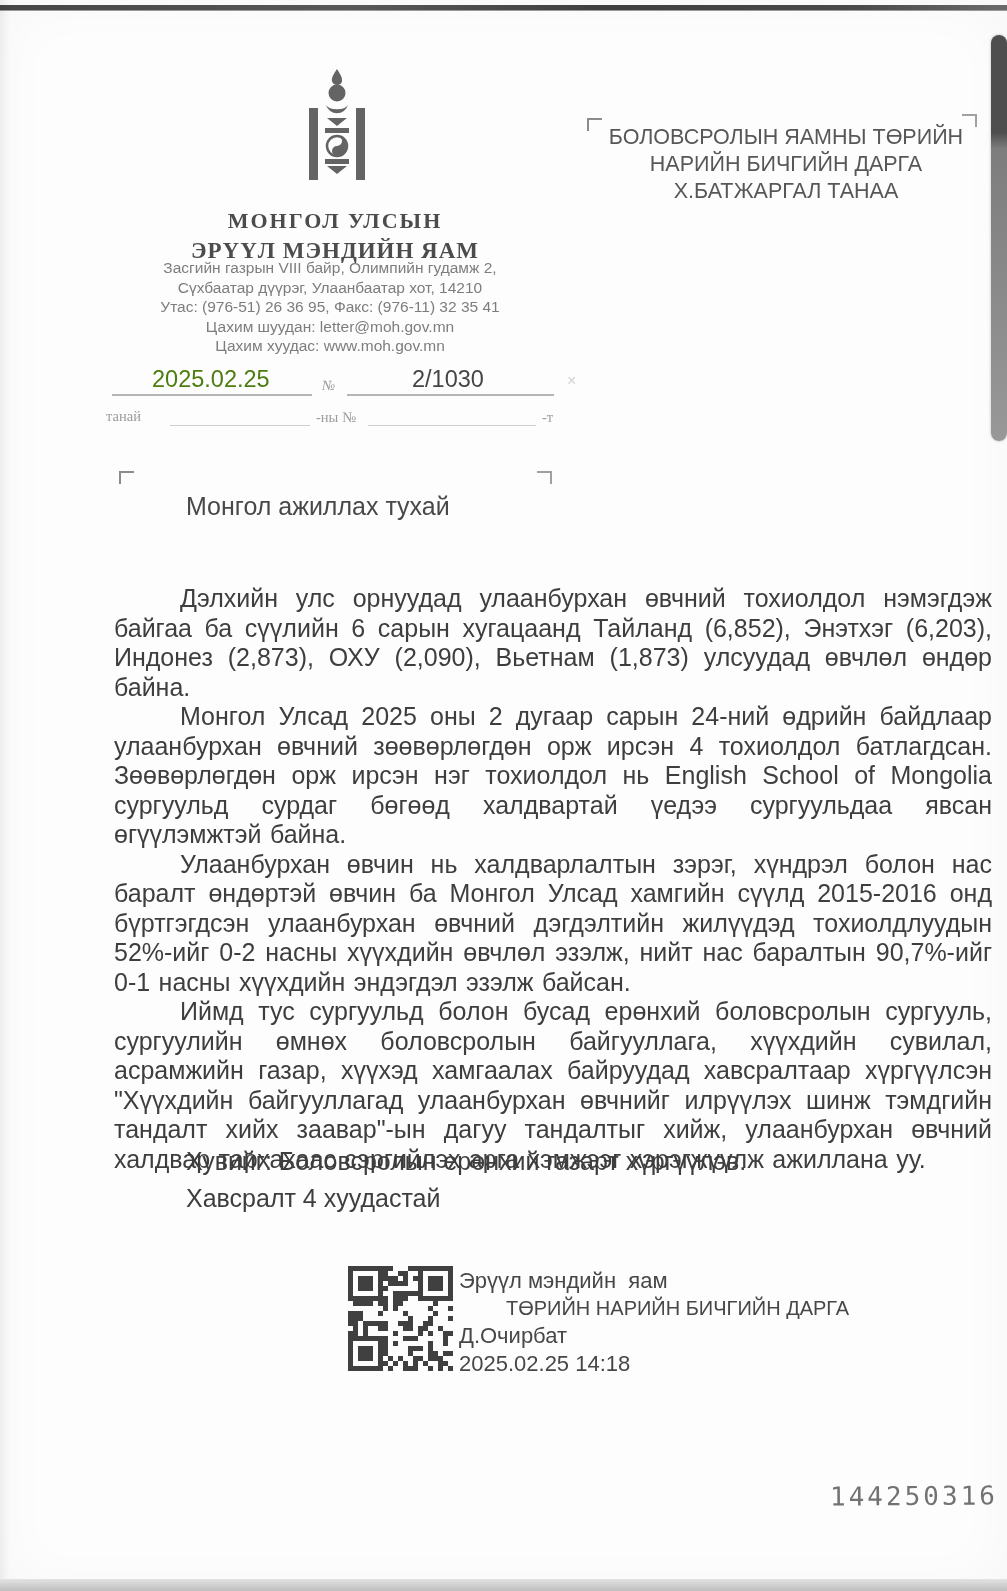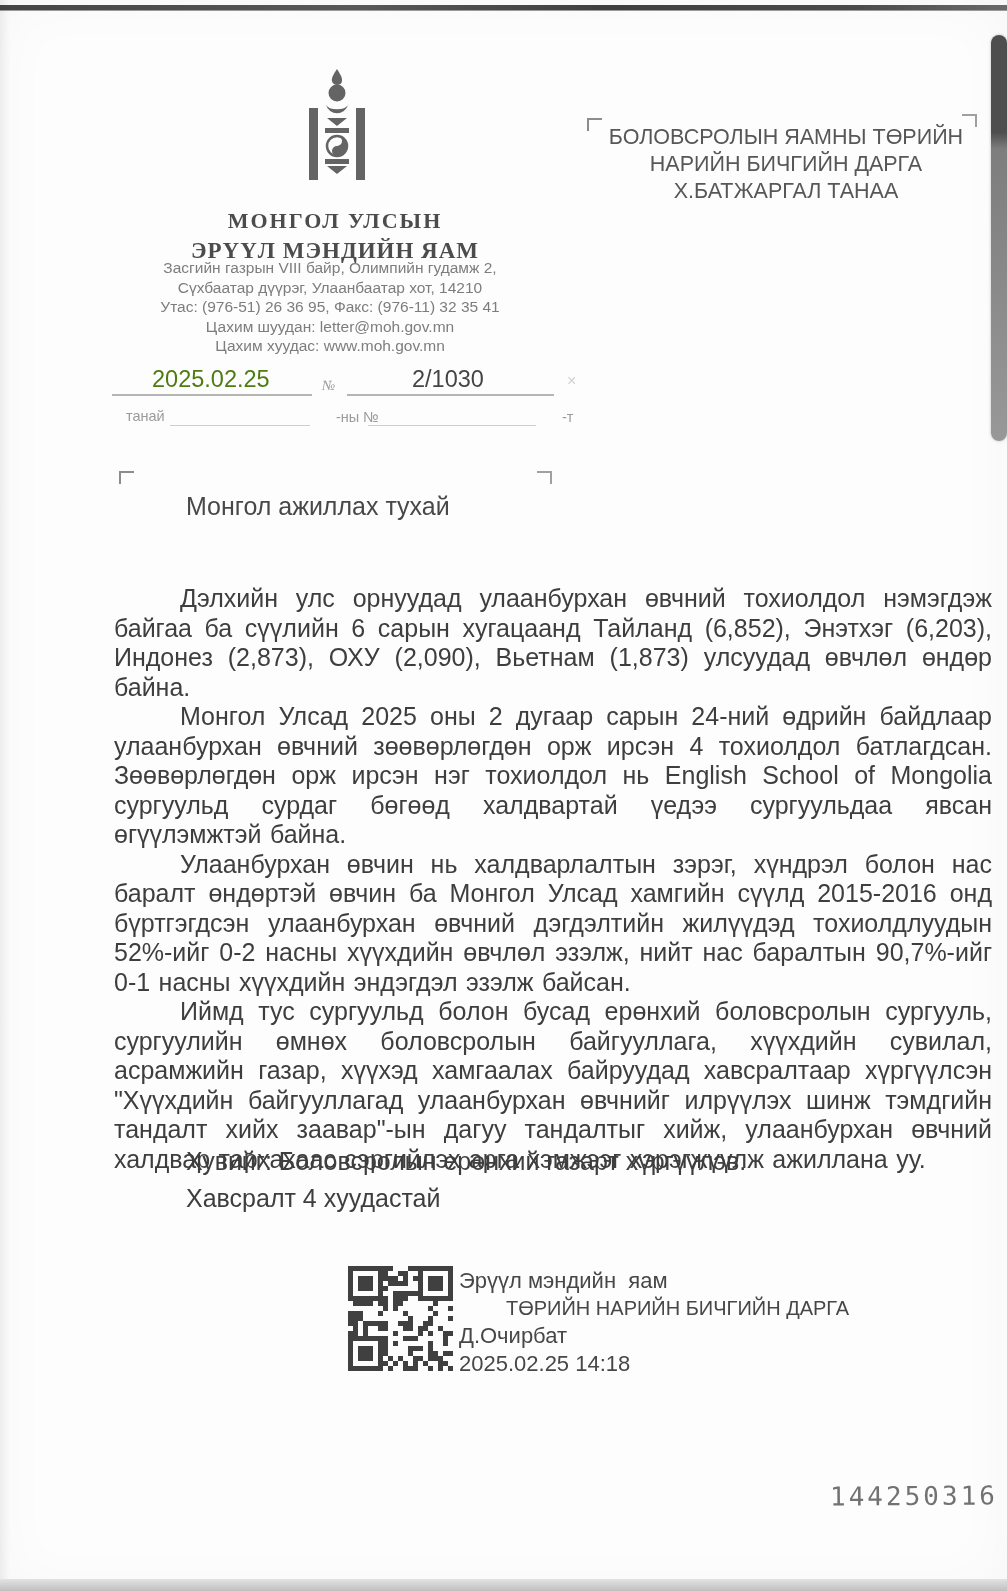--- a/index.html
+++ b/index.html
@@ -43,21 +43,21 @@
   .corner.tl{border-left:2px solid #8c8c8c;border-top:2px solid #8c8c8c;}
   .corner.tr{border-right:2px solid #a0a0a0;border-top:2px solid #a0a0a0;}
 
   
   .ref-date{left:152px;top:366px;font-size:23.5px;color:#4d7c0f;}
   .ref-no-label{left:322px;top:378px;font-size:14px;color:#9b9b9b;
     font-family:"Liberation Serif", serif;font-style:italic;}
   .ref-number{left:412px;top:366px;font-size:23.5px;color:#454545;}
   .uline{border-bottom:2px solid #b5b5b5;height:0;}
   .uline-thin{border-bottom:1.5px solid #cfcfcf;height:0;}
-  .small-grey{font-size:14.5px;color:#9b9b9b;font-family:Liberation Sans, sans-serif;margin-left:20px;}
+  .small-grey{font-size:14.5px;color:#9b9b9b;font-family:Liberation Serif, serif;}
 
   
   .subject{left:186px;top:492px;font-size:25px;color:#484848;}
   .body-block{left:114px;top:584px;width:878px;}
   .body-block p{margin:0;font-size:25px;line-height:29.5px;color:var(--ink);
     text-align:justify;text-indent:66px;word-spacing:1.5px;}
   .cc-block{left:186px;top:1143px;font-size:25px;line-height:37px;color:var(--ink);}
 
   
   .qr{left:348px;top:1266px;width:105px;height:105px;}

